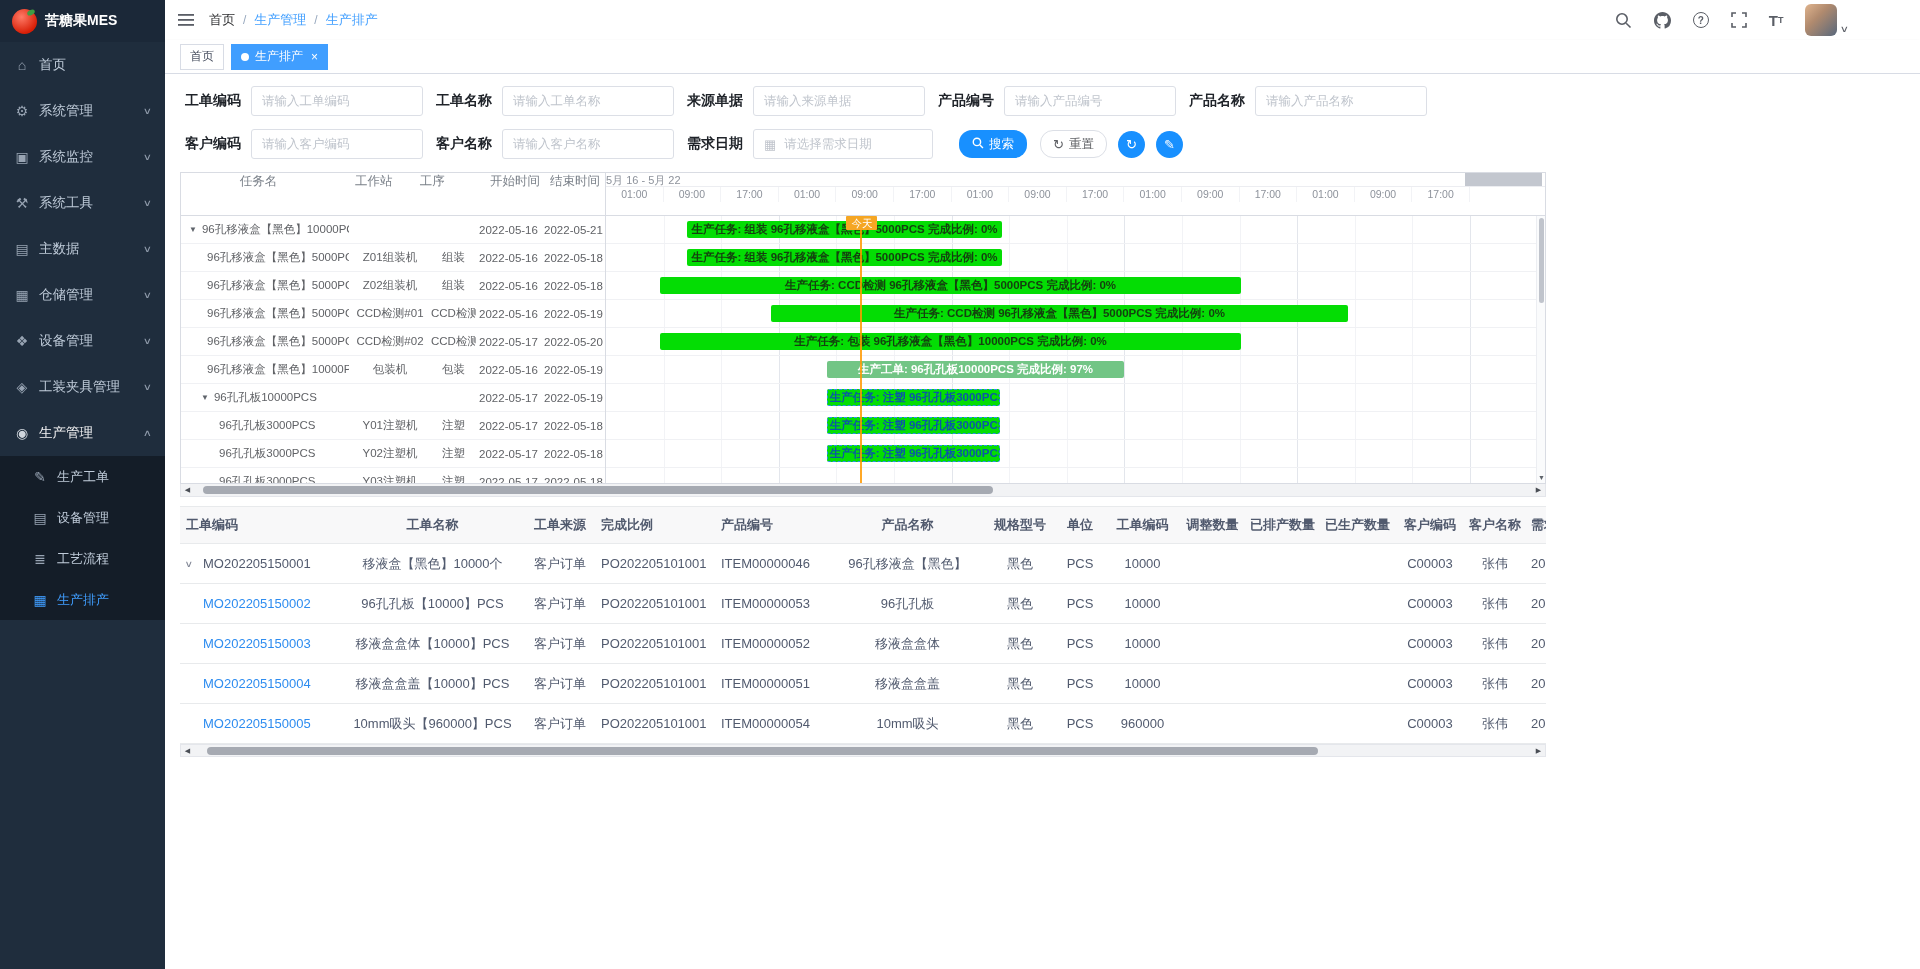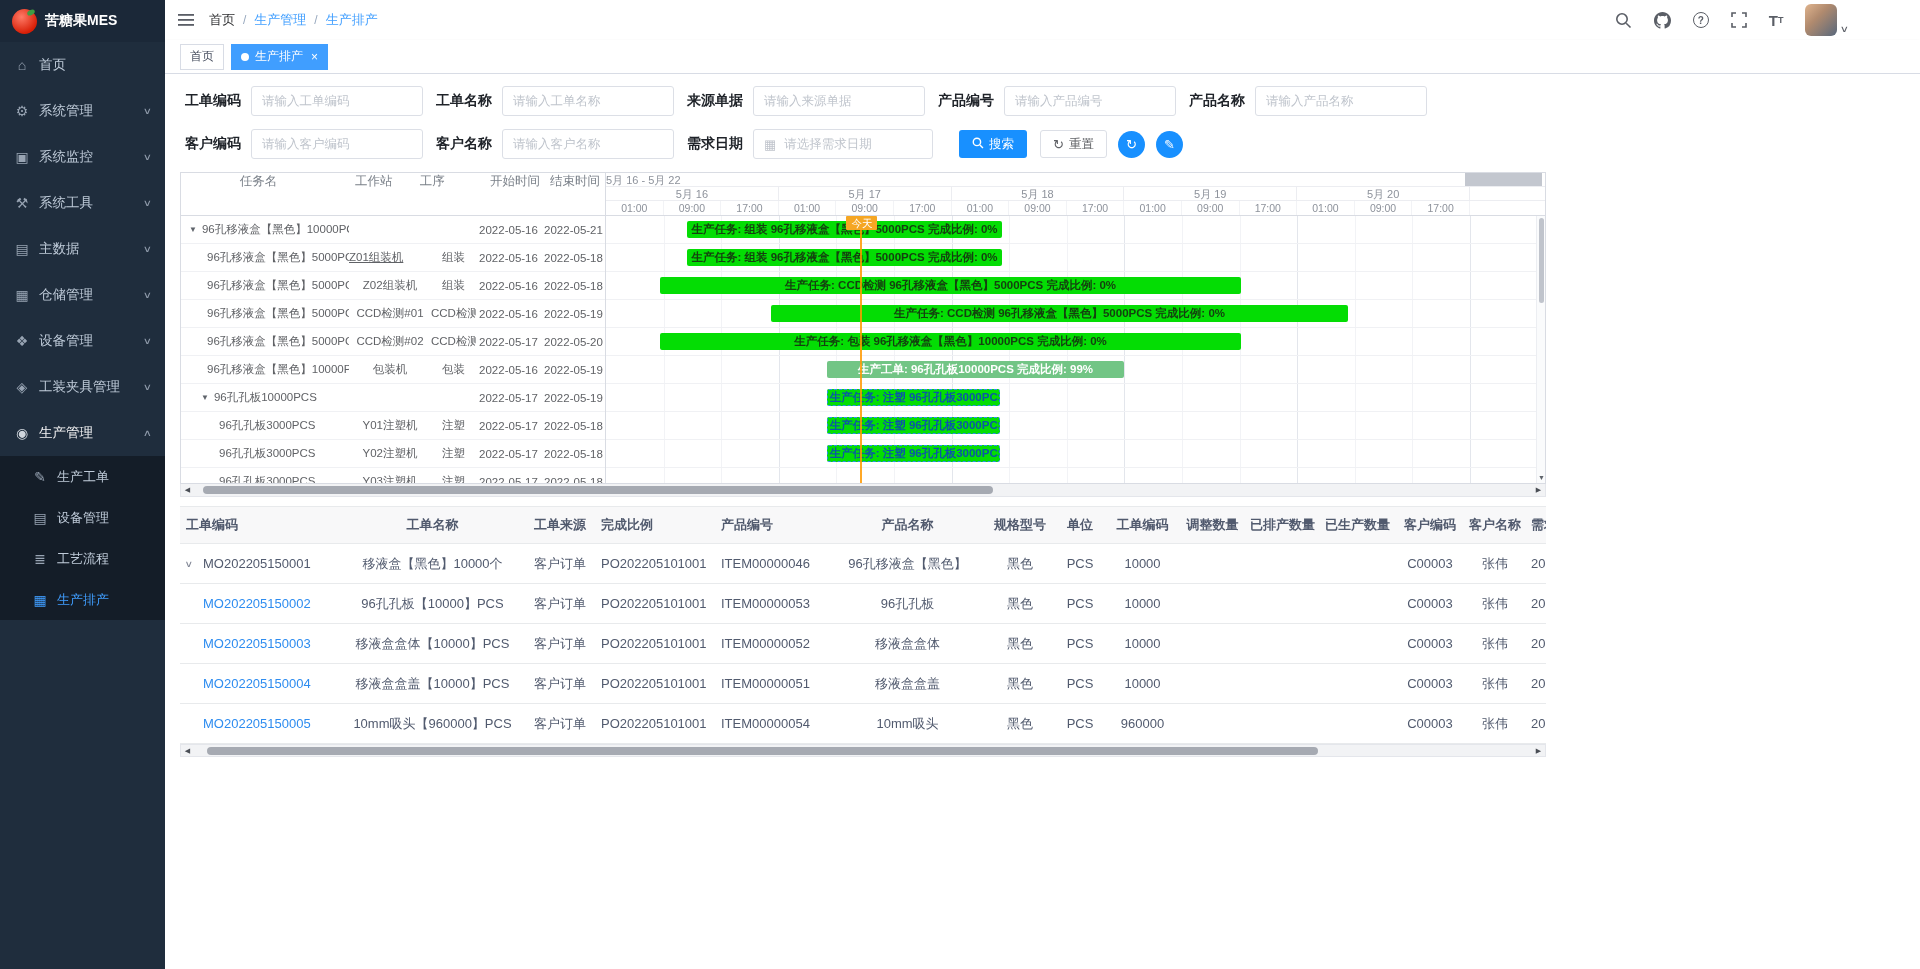--- a/index.html
+++ b/index.html
@@ -49,21 +49,21 @@
   .content{flex:1;padding:12px 0 0 15px;overflow:hidden;position:relative;background:#fff}
 
   
   .f-row{display:flex;align-items:center;margin-bottom:13px;padding-left:5px}
   .f-item{display:flex;align-items:center;margin-right:13px}
   .f-label{font-size:14px;font-weight:bold;color:#1f2329;margin-right:10px;white-space:nowrap}
   .f-input{width:172px;height:30px;border:1px solid #dcdfe6;border-radius:3px;padding:0 10px;font-size:12.5px;color:#606266;background:#fff;outline:none}
   .f-input::placeholder{color:#bfc4cc}
   .f-date{width:180px;height:30px;border:1px solid #dcdfe6;border-radius:3px;display:flex;align-items:center;gap:8px;padding:0 10px;color:#bfc4cc;font-size:12.5px;background:#fff;cursor:pointer}
   .f-date .cal{color:#c0c4cc;font-size:13px}
-  .btn{height:28px;display:inline-flex;align-items:center;gap:5px;border-radius:3px;font-size:12.5px;padding:0 12px;cursor:pointer;border:1px solid transparent;margin-left:13px}
+  .btn{height:28px;display:inline-flex;align-items:center;gap:5px;border-radius:13px;font-size:12.5px;padding:0 12px;cursor:pointer;border:1px solid transparent;margin-left:13px}
   .btn.primary{background:#1890ff;color:#fff}
   .btn.plain{background:#fff;border-color:#dcdfe6;color:#606266}
   .btn .bicon{font-size:13px;line-height:1}
   .circle-btn{width:27px;height:27px;border-radius:50%;background:#1890ff;color:#fff;display:flex;align-items:center;justify-content:center;font-size:13px;margin-left:11px;cursor:pointer;flex-shrink:0}
 
   
   .gantt{width:1366px;border:1px solid #d9dce3;position:relative;display:flex;background:#fff;margin-top:2px}
   .gantt-left{width:425px;min-width:425px;border-right:1px solid #d9dce3}
   .g-lheader{height:43px;display:flex;border-bottom:1px solid #d9dce3}
   .g-hcell{font-size:12.5px;color:#7a8089;text-align:center;white-space:nowrap}
@@ -324,21 +324,21 @@
                 </div>
                 <div class="g-cell" style="width: 82px; text-align: center;"></div>
                 <div class="g-cell" style="width: 45px; text-align: center;"></div>
                 <div class="g-cell" style="width: 65px; text-align: center;">2022-05-16</div>
                 <div class="g-cell" style="width: 65px; text-align: center;">2022-05-21</div>
               </div>
               <div class="g-lrow">
                 <div class="g-cell g-cname" style="width: 168px; padding-left: 26px;">
                   <span>96孔移液盒【黑色】5000PCS</span>
                 </div>
-                <div class="g-cell" style="width: 82px;  text-decoration: underline;">Z01组装机</div>
+                <div class="g-cell" style="width: 82px; text-align: center;">Z01组装机</div>
                 <div class="g-cell" style="width: 45px; text-align: center;">组装</div>
                 <div class="g-cell" style="width: 65px; text-align: center;">2022-05-16</div>
                 <div class="g-cell" style="width: 65px; text-align: center;">2022-05-18</div>
               </div>
               <div class="g-lrow">
                 <div class="g-cell g-cname" style="width: 168px; padding-left: 26px;">
                   <span>96孔移液盒【黑色】5000PCS</span>
                 </div>
                 <div class="g-cell" style="width: 82px; text-align: center;">Z02组装机</div>
                 <div class="g-cell" style="width: 45px; text-align: center;">组装</div>
@@ -407,27 +407,20 @@
                 <div class="g-cell" style="width: 82px; text-align: center;">Y03注塑机</div>
                 <div class="g-cell" style="width: 45px; text-align: center;">注塑</div>
                 <div class="g-cell" style="width: 65px; text-align: center;">2022-05-17</div>
                 <div class="g-cell" style="width: 65px; text-align: center;">2022-05-18</div>
               </div>
             </div>
         </div>
         <div class="gantt-right">
           <div class="g-theader">
             <div class="g-range">5月 16 - 5月 22</div>
-            <div class="g-days" id="g-days">
-                <div class="g-day">5月 16</div>
-                <div class="g-day">5月 17</div>
-                <div class="g-day">5月 18</div>
-                <div class="g-day">5月 19</div>
-                <div class="g-day">5月 20</div>
-              </div>
             <div class="g-hours" id="g-hours">
                 <div class="g-hour">01:00</div>
                 <div class="g-hour">09:00</div>
                 <div class="g-hour">17:00</div>
                 <div class="g-hour">01:00</div>
                 <div class="g-hour">09:00</div>
                 <div class="g-hour">17:00</div>
                 <div class="g-hour">01:00</div>
                 <div class="g-hour">09:00</div>
                 <div class="g-hour">17:00</div>
@@ -479,21 +472,21 @@
                     <span>生产任务: CCD检测 96孔移液盒【黑色】5000PCS 完成比例: 0%</span>
                   </div>
                 </div>
                 <div class="g-brow">
                   <div class="g-bar task" style="left: 5.8%; width: 61.8%;">
                     <span>生产任务: 包装 96孔移液盒【黑色】10000PCS 完成比例: 0%</span>
                   </div>
                 </div>
                 <div class="g-brow">
                   <div class="g-bar parent" style="left: 23.5%; width: 31.7%;">
-                    <span>生产工单: 96孔孔板10000PCS 完成比例: 99%</span>
+                    <span>生产工单: 96孔孔板10000PCS 完成比例: 97%</span>
                   </div>
                 </div>
                 <div class="g-brow">
                   <div class="g-bar selected" style="left: 23.5%; width: 18.5%;">
                     <span>生产任务: 注塑 96孔孔板3000PCS 完成比例: 0%</span>
                   </div>
                 </div>
                 <div class="g-brow">
                   <div class="g-bar selected" style="left: 23.5%; width: 18.5%;">
                     <span>生产任务: 注塑 96孔孔板3000PCS 完成比例: 0%</span>

